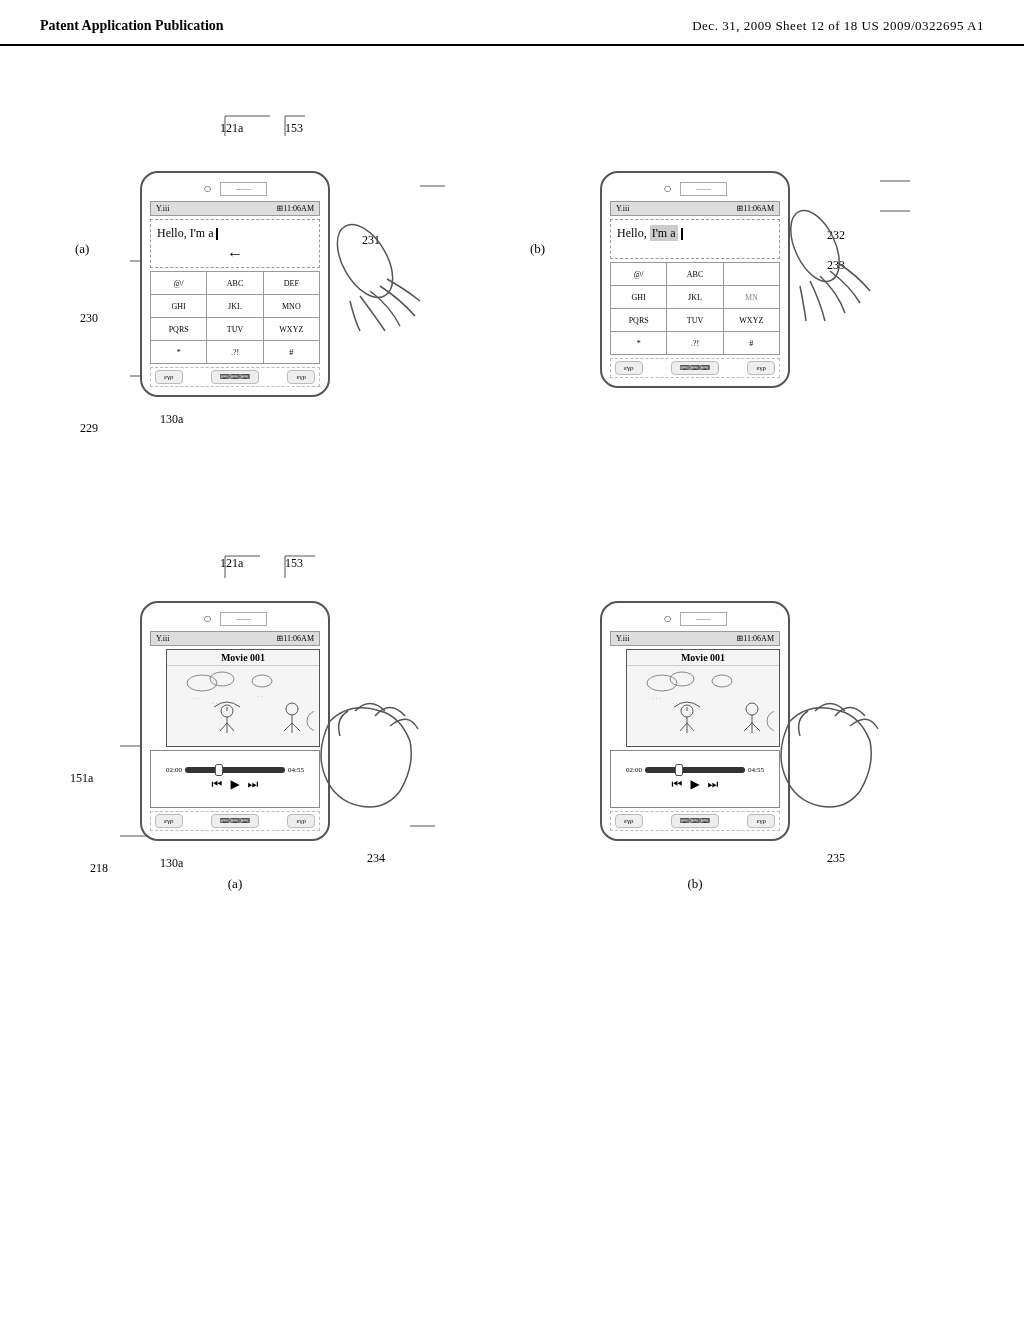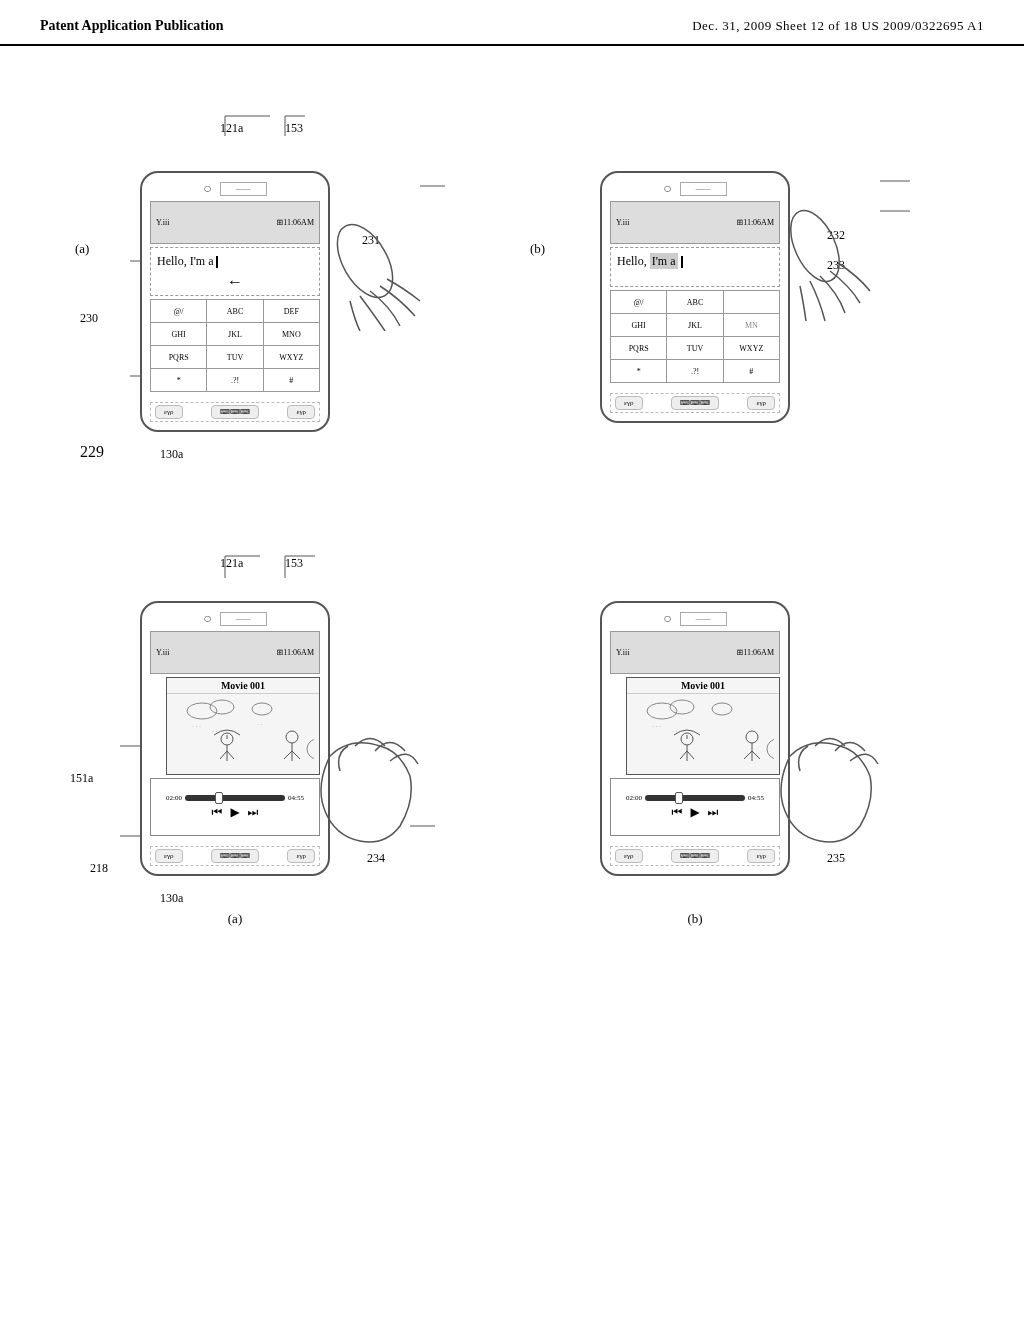--- a/index.html
+++ b/index.html
@@ -46,21 +46,21 @@
       position: relative;
     }
 
     
     .status-bar {
       display: flex;
       justify-content: space-between;
       align-items: center;
       background: #ddd;
       border: 1px solid #999;
-      padding: 16px 5px;
+      padding: 2px 5px;
       font-size: 8px;
       margin-bottom: 3px;
     }
 
     
     .text-area {
       border: 1px dashed #999;
       padding: 6px;
       font-size: 12px;
       min-height: 40px;
@@ -95,21 +95,21 @@
       align-items: center;
       justify-content: center;
     }
     .key:last-child { border-right: none; }
 
     
     .phone-bottom {
       display: flex;
       justify-content: space-between;
       align-items: center;
-      margin-top: 10px;
+      margin-top: 3px;
       padding: 2px 4px;
       border: 1px dashed #bbb;
     }
 
     .bottom-btn {
       border: 1px solid #bbb;
       border-radius: 4px;
       padding: 2px 8px;
       font-size: 7px;
       background: #eee;
@@ -244,21 +244,21 @@
         <span style="position: absolute; left: 145px; top: 0; font-size: 12px;">153</span>
 
       </div>
 
       <div style="position: relative;">
 
         <span style="position: absolute; left: -65px; top: 70px; font-size: 13px;">(a)</span>
 
         <span style="position: absolute; left: -60px; top: 140px; font-size: 12px;">230</span>
 
-        <span style="position: absolute; left: -60px; top: 250px; font-size: 16px; margin-top: 22px;">229</span>
+        <span style="position: absolute; left: -60px; top: 250px; font-size: 12px;">229</span>
 
         <span style="position: absolute; right: -50px; top: 62px; font-size: 12px;">231</span>
 
         <div class="phone" style="width: 190px;">
 
           <div style="display: flex; justify-content: center; align-items: center; gap: 8px; margin-bottom: 4px;">
             <span style="font-size: 14px; color: #555;">○</span>
             <span style="font-size: 10px; border: 1px solid #aaa; padding: 0 15px; color: #888;">⎯⎯⎯</span>
           </div>
 

